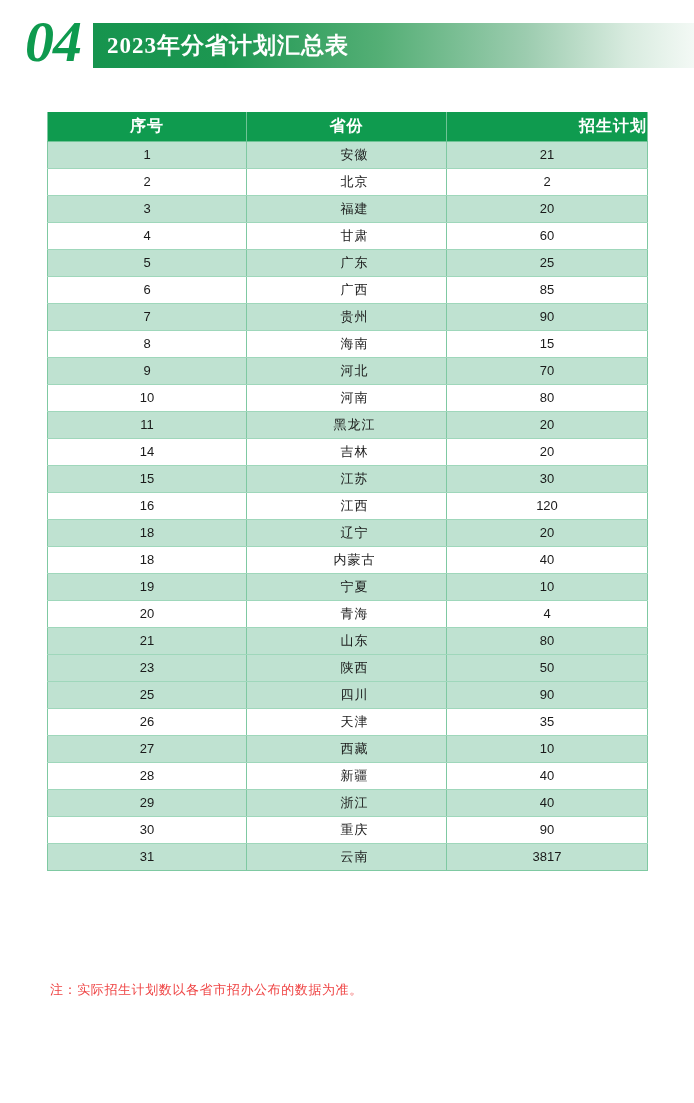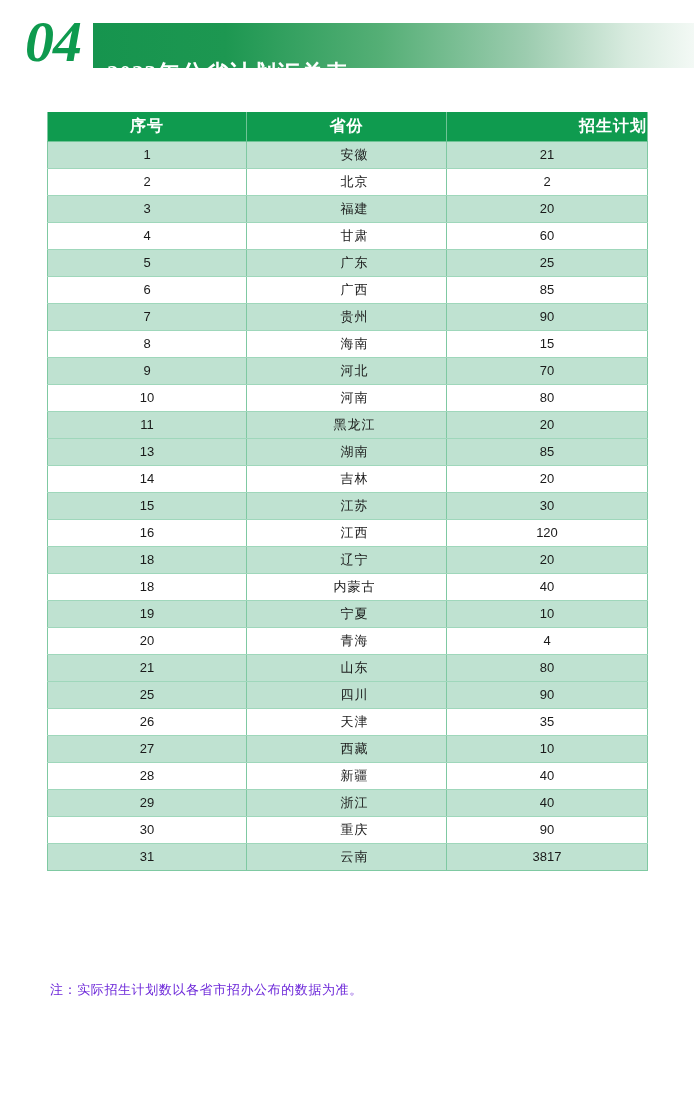--- a/index.html
+++ b/index.html
@@ -59,21 +59,20 @@
     left: 14px;
     top: 0;
     height: 45px;
     line-height: 45px;
     color: #ffffff;
     font-family: "Liberation Serif", "DejaVu Serif", serif;
     font-size: 23px;
     font-weight: bold;
     letter-spacing: 1px;
     white-space: nowrap;
-    margin-top: 28px;
   }
 
   
   #plan-table-wrap {
     position: absolute;
     left: 47px;
     top: 112px;
     width: 600px;
   }
   table#plan-table {
@@ -133,21 +132,21 @@
     border-right: 1px solid #7FC9A2;
   }
 
   
   #footnote {
     position: absolute;
     left: 50px;
     top: 981px;
     font-family: "Liberation Serif", "DejaVu Serif", serif;
     font-size: 13px;
-    color: #6d28d9;
+    color: #ef4444;
     letter-spacing: 0.6px;
     white-space: nowrap;
   }
 </style>
 </head>
 <body>
 
 <div id="header-bar">
   <div id="section-number">04</div>
   <div id="title-banner">
@@ -218,25 +217,20 @@
         <tr class="even">
           <td class="cell-index">10</td>
           <td class="cell-province">河南</td>
           <td class="cell-plan">80</td>
         </tr>
         <tr class="odd">
           <td class="cell-index">11</td>
           <td class="cell-province">黑龙江</td>
           <td class="cell-plan">20</td>
         </tr>
-        <tr class="odd">
-          <td class="cell-index">13</td>
-          <td class="cell-province">湖南</td>
-          <td class="cell-plan">85</td>
-        </tr>
         <tr class="even">
           <td class="cell-index">14</td>
           <td class="cell-province">吉林</td>
           <td class="cell-plan">20</td>
         </tr>
         <tr class="odd">
           <td class="cell-index">15</td>
           <td class="cell-province">江苏</td>
           <td class="cell-plan">30</td>
         </tr>
@@ -264,20 +258,25 @@
           <td class="cell-index">20</td>
           <td class="cell-province">青海</td>
           <td class="cell-plan">4</td>
         </tr>
         <tr class="odd">
           <td class="cell-index">21</td>
           <td class="cell-province">山东</td>
           <td class="cell-plan">80</td>
         </tr>
         <tr class="odd">
+          <td class="cell-index">23</td>
+          <td class="cell-province">陕西</td>
+          <td class="cell-plan">50</td>
+        </tr>
+        <tr class="odd">
           <td class="cell-index">25</td>
           <td class="cell-province">四川</td>
           <td class="cell-plan">90</td>
         </tr>
         <tr class="even">
           <td class="cell-index">26</td>
           <td class="cell-province">天津</td>
           <td class="cell-plan">35</td>
         </tr>
         <tr class="odd">

